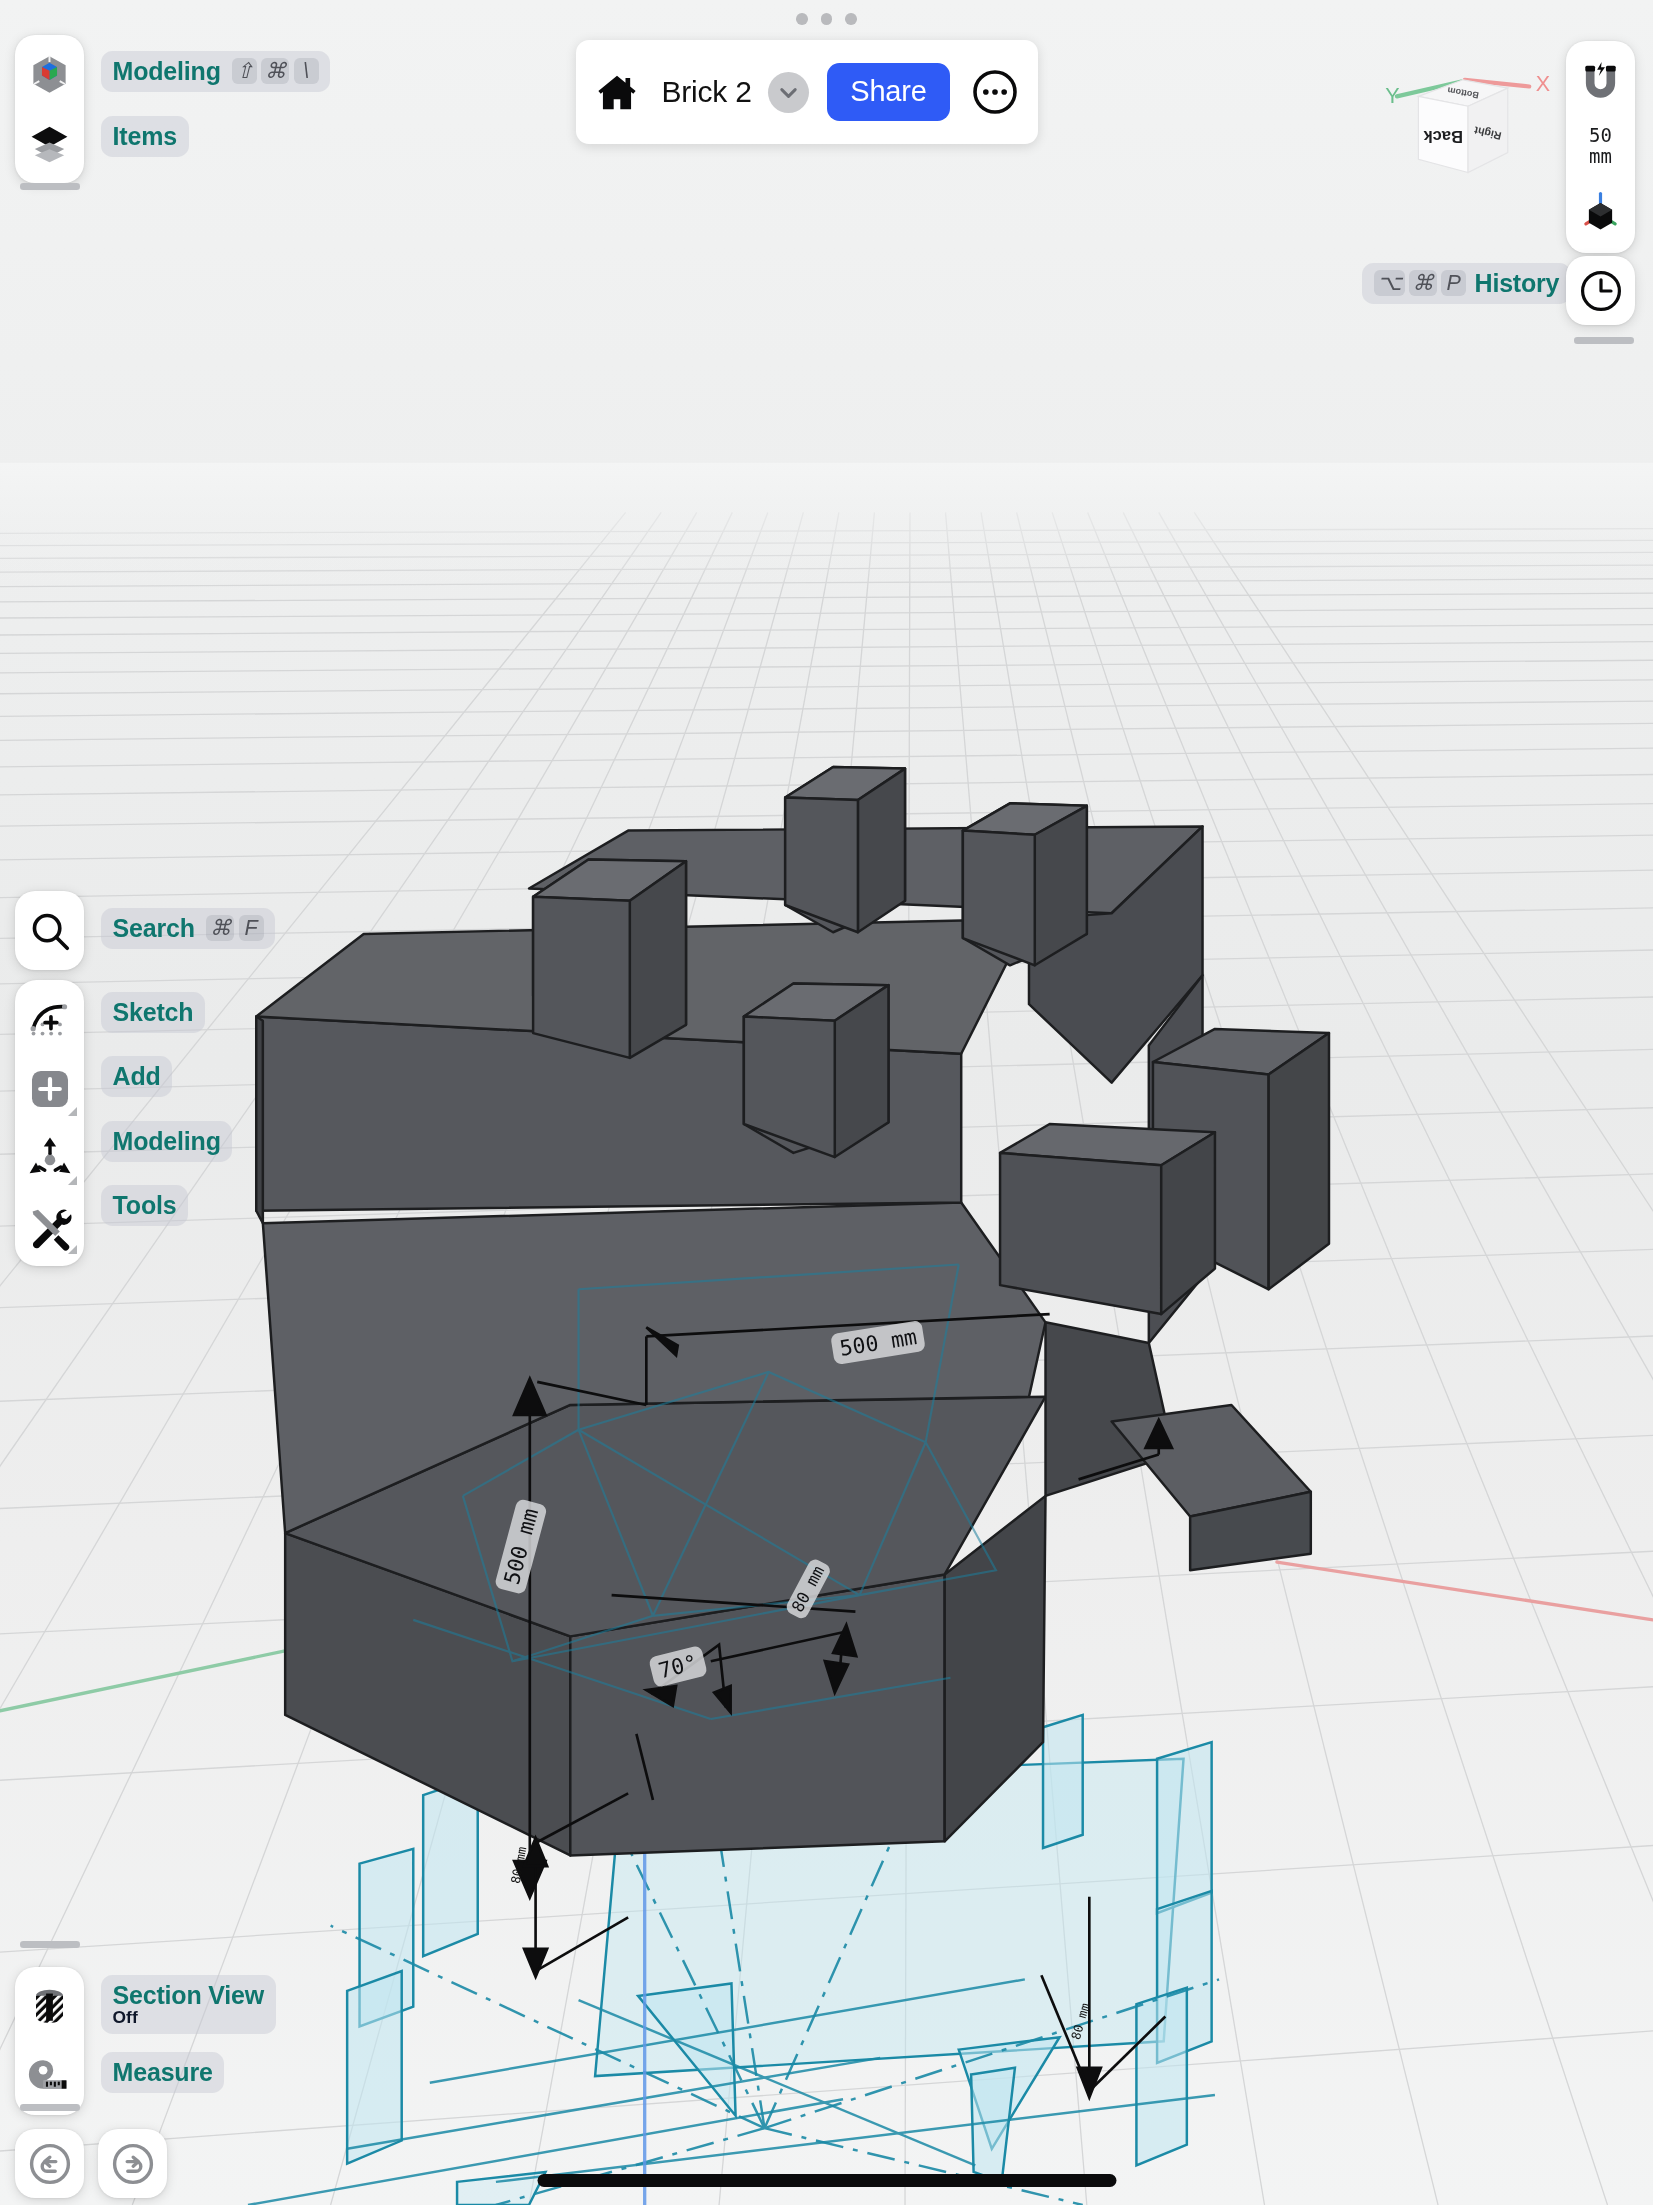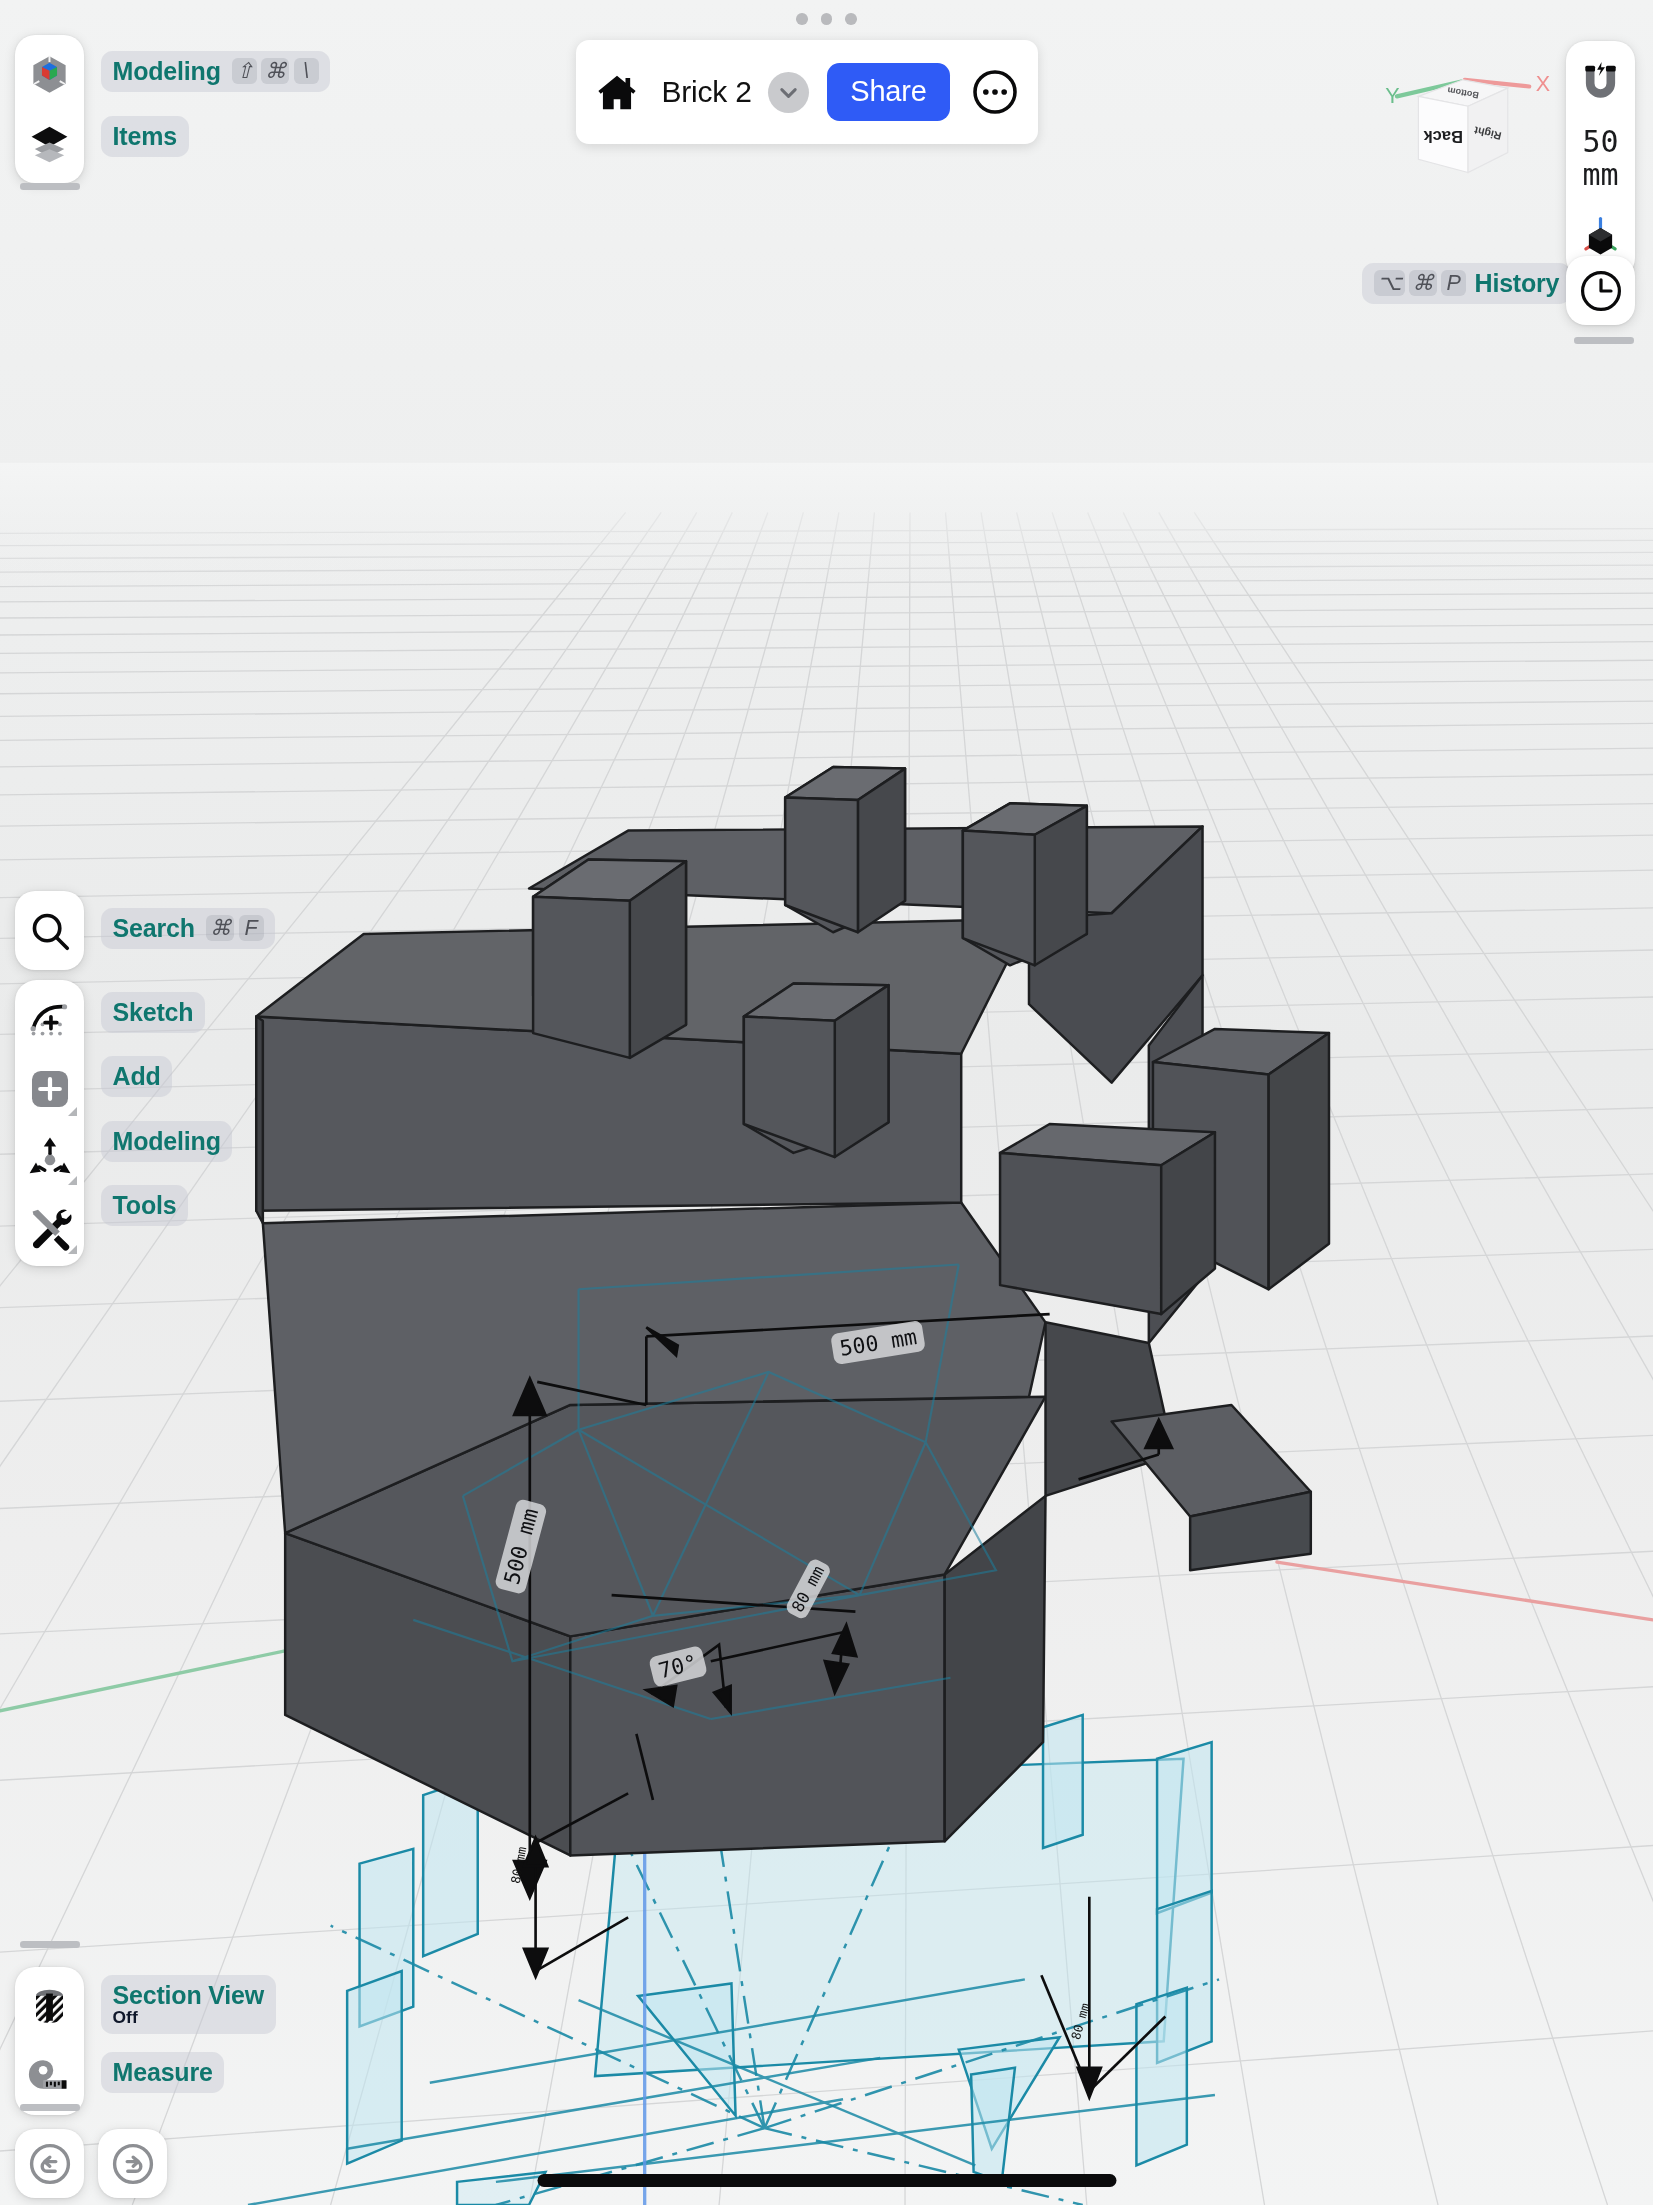--- a/index.html
+++ b/index.html
@@ -102,21 +102,21 @@
   }
   #multitask i{ width:11.6px;height:11.6px;border-radius:50%;background:#b9babd;display:block; }
 
   
   #right-tools{
     right:18px; top:41px; width:69px;
     border-radius:20px; padding:6.6px 0;
   }
   #grid-size{
     font-family:"DejaVu Sans Mono", monospace;
-    font-size:30px; color:#1b1c1e; line-height:1.12;
+    font-size:19px; color:#1b1c1e; line-height:1.12;
     text-align:center; padding:8.3px 0 10px 0; font-weight:500;
   }
   #history-btn{ right:18px; top:256px; width:69px;height:69px; border-radius:20px; }
 
   
   #top-left-panel{ left:15px; top:35px; width:69px; border-radius:20px; padding:5px 0; }
   #tool-search{ left:15px; top:891px; width:69px; border-radius:20px; padding:5px 0; }
   #tool-stack{ left:15px; top:980px; width:69px; border-radius:21.5px; padding:5px 0; }
   #bottom-panel{ left:15px; top:1967px; width:69px; border-radius:20px; padding:5px 0; }
   #undo-btn{ left:15px; top:2129px; width:69px;height:69px; border-radius:20px; }

